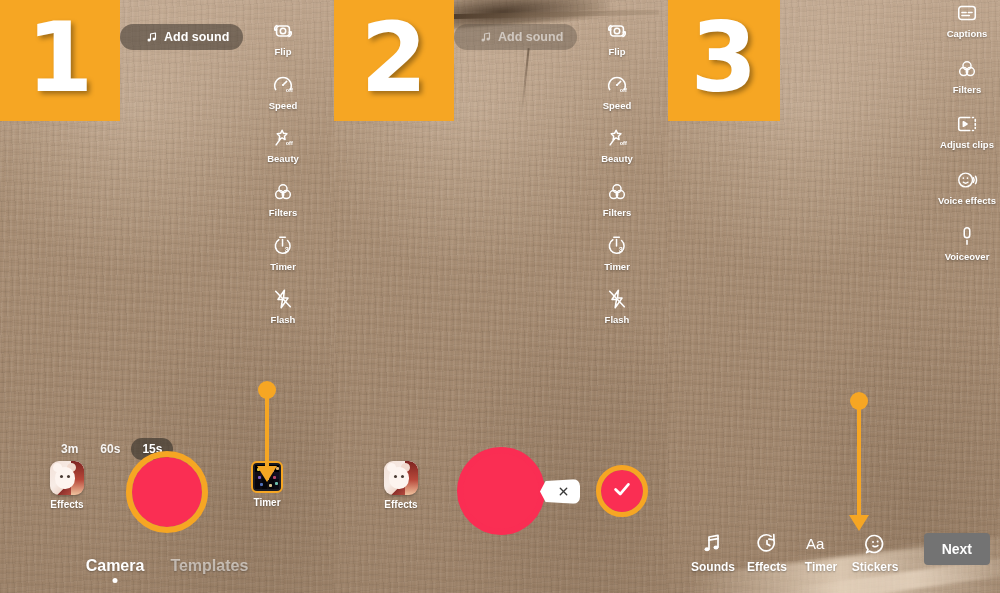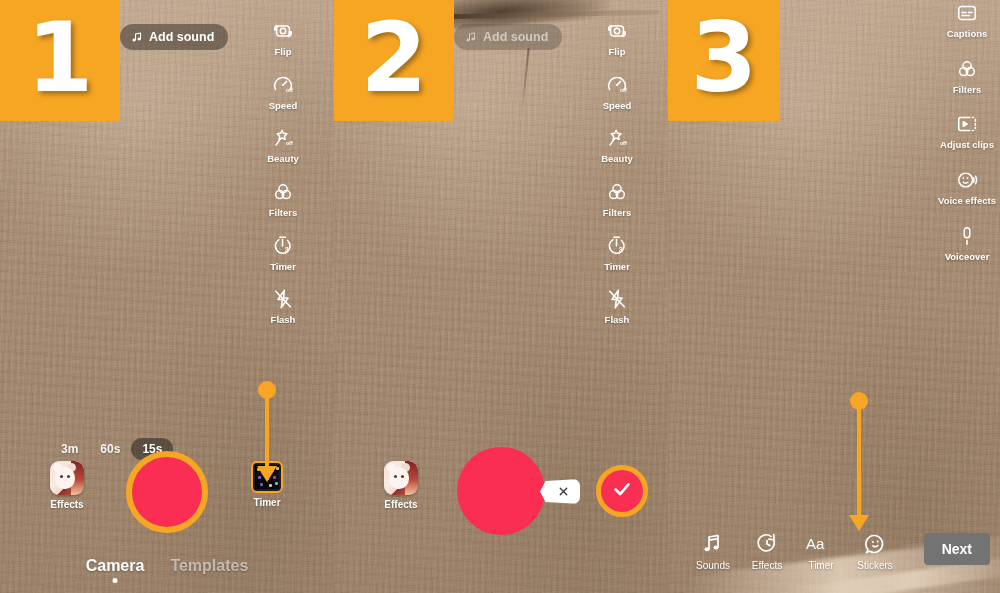--- a/index.html
+++ b/index.html
@@ -93,21 +93,21 @@
     color: #ffffff;
     text-shadow: 3px 3px 5px rgba(0,0,0,0.35);
     font-family: "DejaVu Sans", sans-serif;
     margin-top: -6px;
   }
   .p3 .step-badge { width: 112px; }
 
   
   .add-sound {
     position: absolute; top: 24px; left: 120px;
-    height: 26px; padding: 0 14px 0 11px;
+    height: 26px; padding: 0 14px 0 26px;
     border-radius: 14px;
     background: rgba(60,52,45,0.55);
     display: flex; align-items: center; gap: 6px;
     color: #fff; font-size: 12.5px; font-weight: 700;
     z-index: 25;
   }
   .add-sound.dim { background: rgba(90,80,70,0.40); color: rgba(255,255,255,0.55); }
   .add-sound.dim svg { opacity: .55; }
   .add-sound svg { display:block; }
 
@@ -280,21 +280,21 @@
     position: absolute; left: 0; right: 0; bottom: 10px;
     height: 52px;
     display: flex; align-items: flex-start;
     z-index: 25;
   }
   .edit-item {
     width: 54px; display: flex; flex-direction: column; align-items: center;
   }
   .edit-item .ico { height: 26px; display:flex; align-items:center; justify-content:center; }
   .edit-item .lbl {
-    margin-top: 3px; font-size: 10px; font-weight: 400; color: #fff;
+    margin-top: 3px; font-size: 12px; font-weight: 700; color: #fff;
     text-shadow: 0 1px 2px rgba(0,0,0,0.35);
   }
   .next-btn {
     position: absolute; right: 10px; top: 2px;
     background: #737373; color: #fff;
     font-size: 14px; font-weight: 700;
     padding: 8px 18px; border-radius: 4px;
     border: none;
     font-family: "Liberation Sans", sans-serif;
   }

